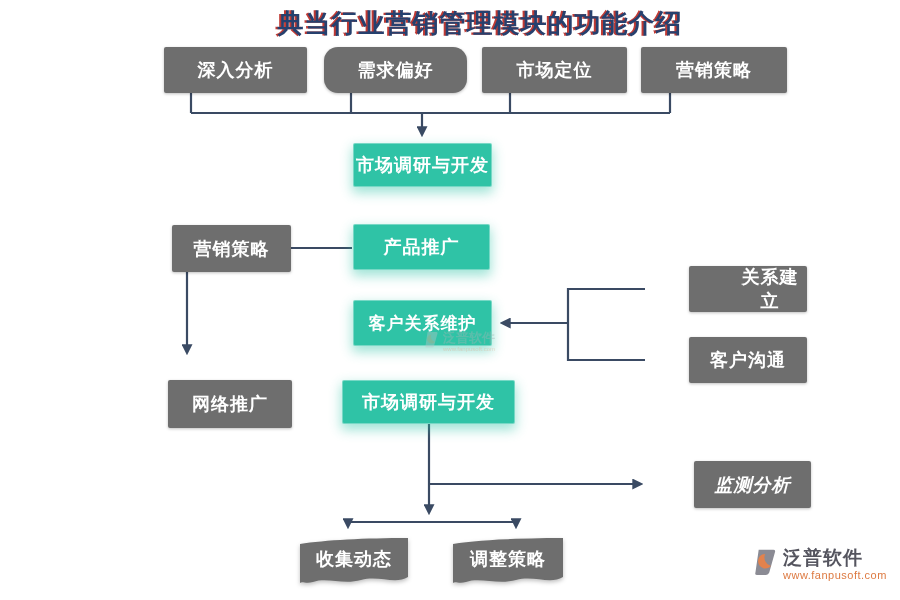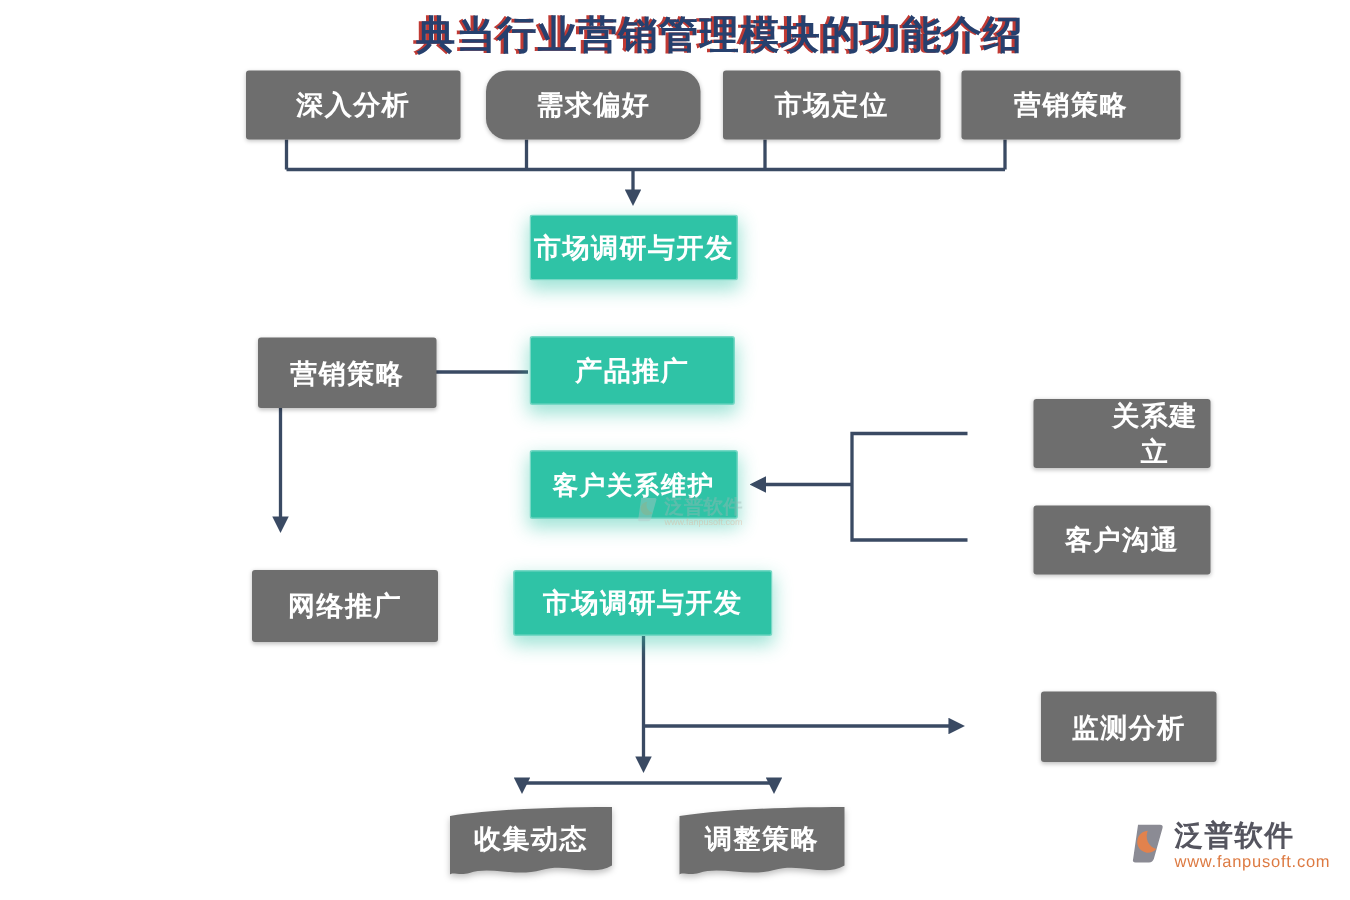--- a/index.html
+++ b/index.html
@@ -120,21 +120,21 @@
   <div class="node gray" style="left:124px;top:380px;width:124px;height:48px;">
     <span>网络推广</span>
   </div>
 
   <div class="node gray" style="left:645px;top:266px;width:118px;height:46px;padding-left:44px;">
     <span>关系建立</span>
   </div>
   <div class="node gray" style="left:645px;top:337px;width:118px;height:46px;">
     <span>客户沟通</span>
   </div>
-  <div class="node gray" style="left:650px;top:461px;width:117px;height:47px;">
+  <div class="node gray" style="left:650px;top:461px;width:117px;height:47px;font-style:italic;">
     <span>监测分析</span>
   </div>
 
   <div class="doc" style="left:295px;top:535px;width:118px;height:56px;">
     <svg width="118" height="56" viewBox="0 0 118 56">
       <path d="M5,9 C30,5 70,3 113,3 L113,42 C100,50 84,40 66,45 C48,50 32,42 18,47 C11,49 7,46 5,48 Z"></path>
     </svg>
     <span class="doc-label">收集动态</span>
   </div>
   <div class="doc" style="left:448px;top:535px;width:120px;height:56px;">

